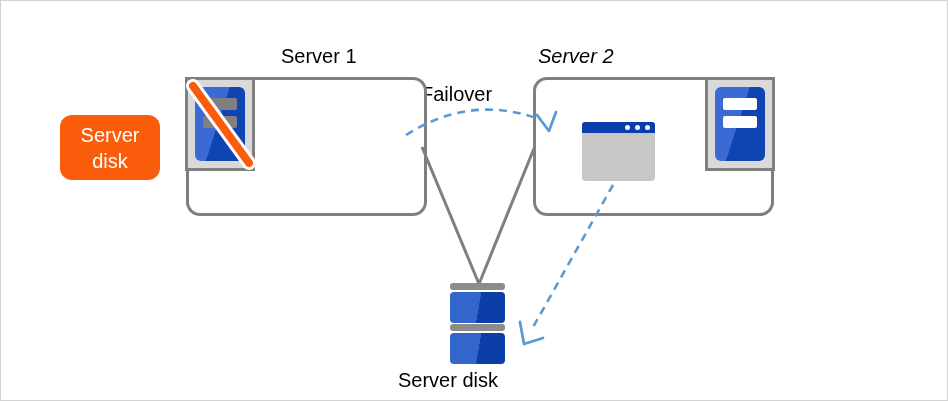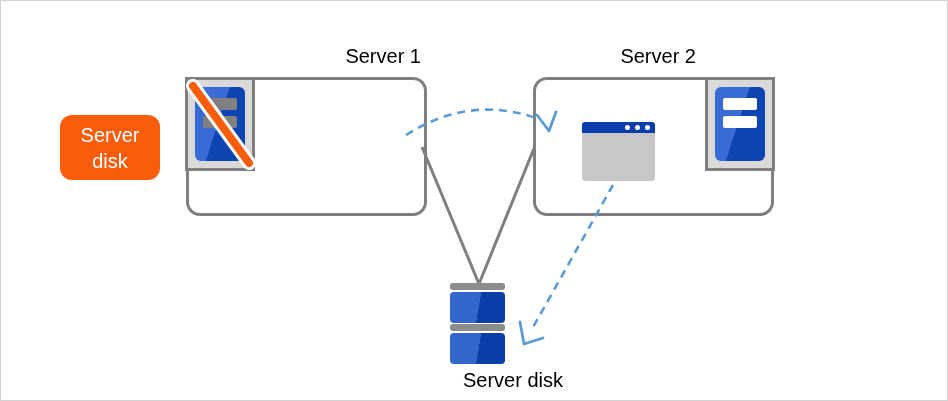--- a/index.html
+++ b/index.html
@@ -7,25 +7,25 @@
     position:relative;
     width:946px; height:399px;
     border:1px solid #d2d2d2;
     background:#ffffff;
     font-family:"Liberation Sans", sans-serif;
     overflow:hidden;
   }
   .label {
     position:absolute;
     font-size:20px; line-height:24px;
-    color:#000; text-align:right;
+    color:#000; text-align:left;
     white-space:nowrap;
   }
   .server1-label { left:280px; top:43px; width:140px; }
-  .server2-label { left:555px; top:43px; width:140px; }
+  .server2-label { left:537px; top:43px; width:140px;font-style:italic; }
   .failover-label { left:420px; top:81px; width:120px; }
   .app-label   { left:532px; top:95px; width:160px; }
   .disk-label  { left:397px; top:367px; width:165px; }
 
   .badge {
     position:absolute; left:59px; top:114px;
     width:100px; height:65px;
     background:#f95d0b; border-radius:12px;
     color:#fff; font-size:20px; line-height:26px;
     display:flex; flex-direction:column;
@@ -89,20 +89,21 @@
 
   .overlay { position:absolute; left:0; top:0; pointer-events:none; }
 </style>
 </head>
 <body>
 
 <div class="canvas">
 
   <div class="label server1-label">Server 1</div>
   <div class="label server2-label">Server 2</div>
+  <div class="label failover-label">Failover</div>
   <div class="label app-label">Application A</div>
   <div class="label disk-label">Server disk</div>
 
   <div class="badge">
     <span>Server</span>
     <span>disk</span>
   </div>
 
   <div class="server-box box1"></div>
   <div class="server-box box2"></div>

